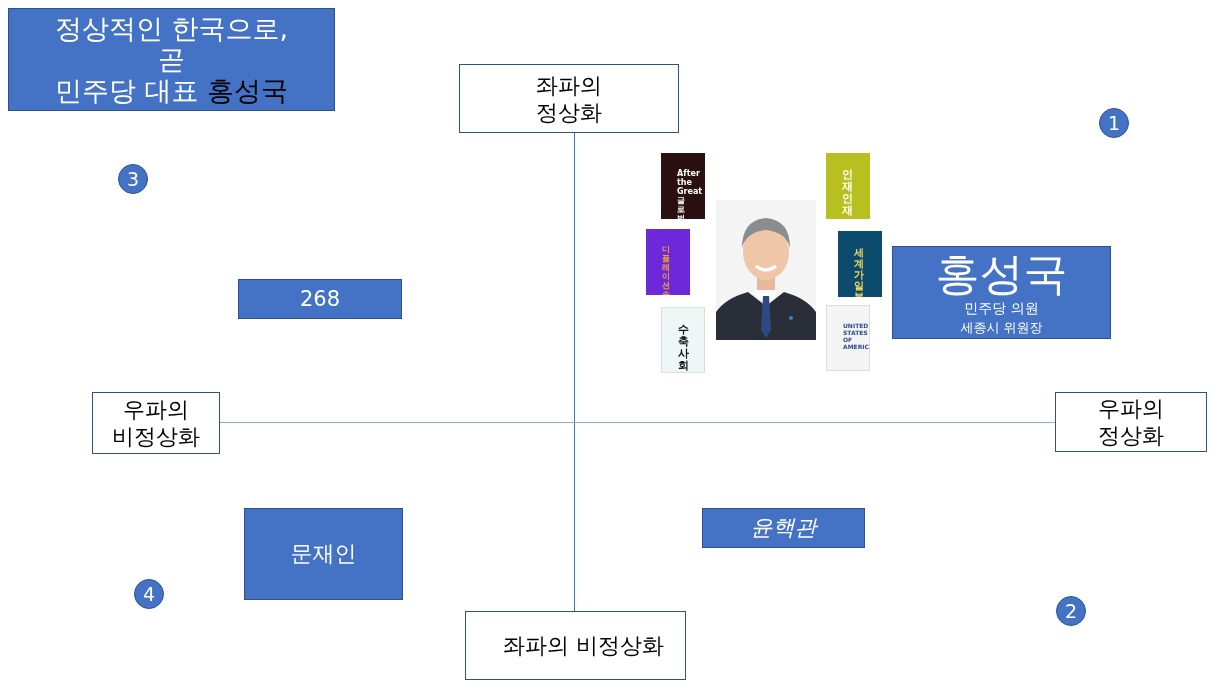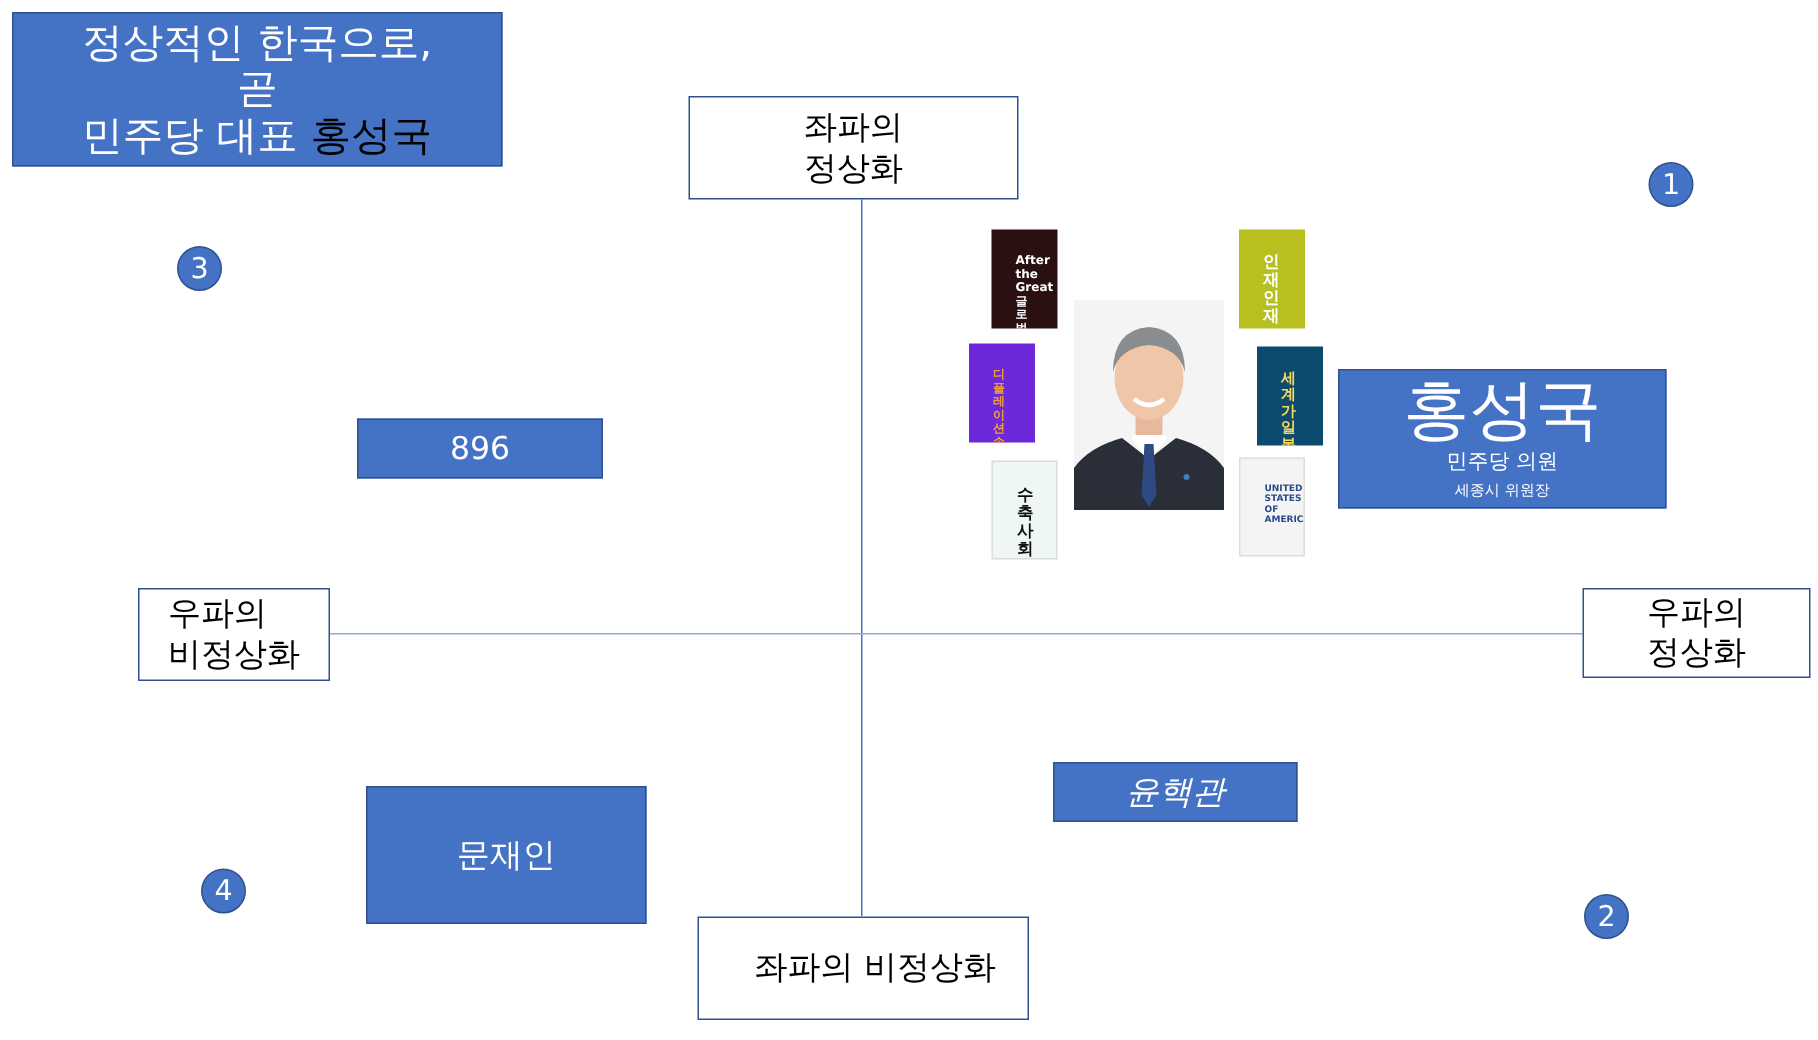--- a/index.html
+++ b/index.html
@@ -13,21 +13,21 @@
 
     
     .axis-v { position: absolute; left: 574px; top: 132px; width: 1px; height: 479px; background: #4472c4; }
     .axis-h { position: absolute; left: 219px; top: 422px; width: 837px; height: 1px; background: #8faadc; }
 
     
     .outline-box {
       position: absolute; box-sizing: border-box;
       background: #ffffff; border: 1px solid #2f528f;
       display: flex; align-items: center; justify-content: center;
-      color: #000000;
+      text-align: center; color: #000000;
       font-size: 22px; line-height: 27px; white-space: pre-line;
     }
 
     
     .fill-box {
       position: absolute; box-sizing: border-box;
       background: #4472c4; border: 1px solid #2f528f;
       color: #ffffff; text-align: center;
       display: flex; flex-direction: column; align-items: center; justify-content: center;
     }
@@ -74,28 +74,28 @@
   <div class="outline-box" style="left:92px;top:392px;width:128px;height:62px;">우파의
 비정상화</div>
   <div class="outline-box" style="left:1055px;top:392px;width:152px;height:60px;">우파의
 정상화</div>
 
   <div class="num-badge" style="left:1099px;top:108px;">1</div>
   <div class="num-badge" style="left:1056px;top:596px;">2</div>
   <div class="num-badge" style="left:118px;top:164px;">3</div>
   <div class="num-badge" style="left:134px;top:579px;">4</div>
 
-  <div class="fill-box" style="left:238px;top:279px;width:164px;height:40px;font-size:21px;">896</div>
-  <div class="fill-box" style="left:244px;top:524px;width:187px;height:92px;font-size:22px;">문재인</div>
+  <div class="fill-box" style="left:238px;top:279px;width:164px;height:40px;font-size:21px;">268</div>
+  <div class="fill-box" style="left:244px;top:508px;width:159px;height:92px;font-size:22px;">문재인</div>
   <div class="fill-box" style="left:702px;top:508px;width:163px;height:40px;font-size:22px;font-style:italic;">윤핵관</div>
 
   <div class="fill-box" style="left:892px;top:246px;width:219px;height:93px;">
     <div style="font-size:44px;line-height:50px;">홍성국</div>
     <div style="font-size:14px;line-height:19px;">민주당 의원</div>
-    <div style="font-size:10px;line-height:19px;text-align:center;">세종시 위원장</div>
+    <div style="font-size:13px;line-height:19px;text-align:center;">세종시 위원장</div>
   </div>
 
   <div class="portrait">
     <svg width="100" height="140" viewBox="0 0 100 140">
       <rect width="100" height="140" fill="#f4f4f4"></rect>
       <path d="M0 140 L0 112 Q10 98 32 92 L50 106 L68 92 Q90 98 100 112 L100 140 Z" fill="#2a2e38"></path>
       <path d="M38 92 L50 108 L62 92 L58 88 L42 88 Z" fill="#ffffff"></path>
       <path d="M47 96 L53 96 L55 130 L50 138 L45 130 Z" fill="#2d4a82"></path>
       <rect x="41" y="70" width="18" height="20" fill="#e6b99c"></rect>
       <ellipse cx="50" cy="52" rx="23" ry="28" fill="#efc6a8"></ellipse>

